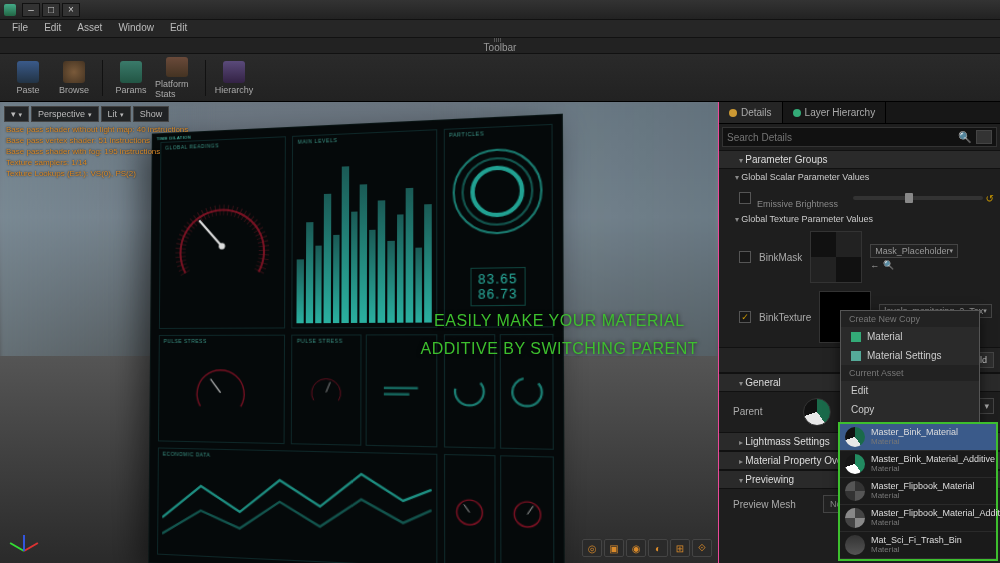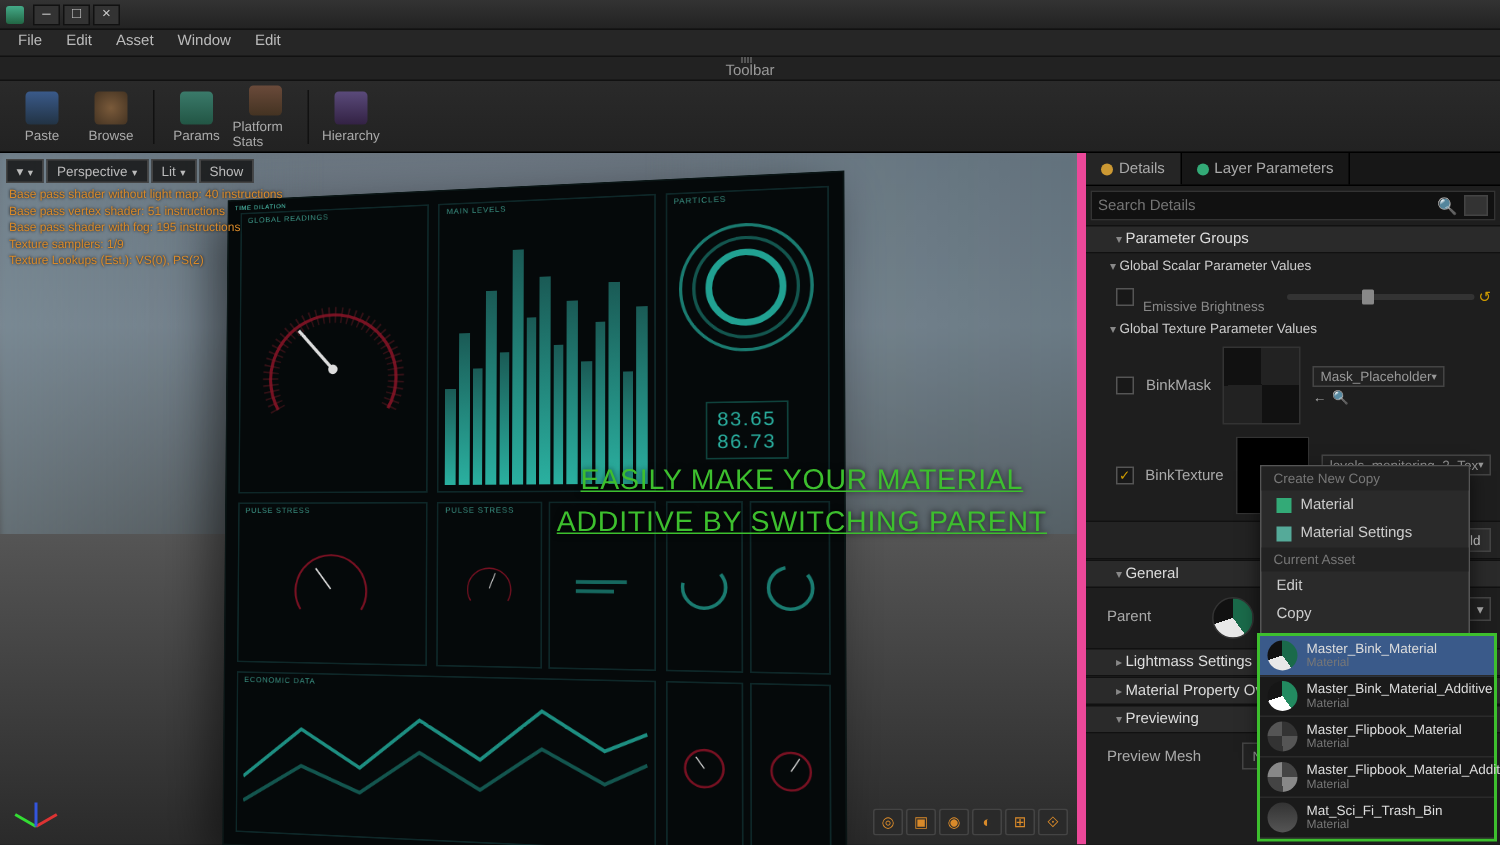--- a/index.html
+++ b/index.html
@@ -89,33 +89,33 @@
 .row2a { grid-column:1; grid-row:2; }
 .row2b { grid-column:2; grid-row:2; display:grid; grid-template-columns:1fr 1fr; gap:4px;}
 .row2c { grid-column:3; grid-row:2; display:grid; grid-template-columns:1fr 1fr; gap:4px;}
 .row3c { grid-column:3; grid-row:3; display:grid; grid-template-columns:1fr 1fr; gap:4px;}
 
 .smallring { border:1px solid rgba(20,60,60,0.6); display:flex; align-items:center; justify-content:center;}
 .smallring svg{width:80%;height:80%;}
 
 
 .overlay-text { position: absolute; top: 205px; right: 20px; text-align: center; z-index: 10; }
-.overlay-text div { color: #3dbf2e; font-size: 19px; font-weight: 500; letter-spacing: 0.5px; line-height: 28px; text-shadow: 0 0 4px rgba(0,0,0,0.8); text-decoration: underline; }
+.overlay-text div { color: #3dbf2e; font-size: 16px; font-weight: 500; letter-spacing: 0.5px; line-height: 28px; text-shadow: 0 0 4px rgba(0,0,0,0.8); }
 
 
 .vp-br { position:absolute; right:6px; bottom:6px; display:flex; gap:2px; z-index:5;}
 .vp-br .i { width:20px; height:18px; background:#2a2a2a; border:1px solid #444; border-radius:2px; cursor:pointer; display:flex; align-items:center; justify-content:center; color:#d98a2a; font-size:10px;}
 
 
 .gizmo { position:absolute; left:8px; bottom:8px; width:30px; height:30px; z-index:5;}
 .gizmo .ax { position:absolute; left:15px; bottom:4px; width:2px; height:16px; transform-origin:bottom center;}
 .gizmo .x{ background:#d33; transform:rotate(60deg);} .gizmo .y{ background:#3d3; transform:rotate(-60deg);} .gizmo .z{ background:#35d;}
 
 
-.right { width: 282px; background: #1e1e1e; border-left: 6px solid #ec4899; display: flex; flex-direction: column; overflow: hidden; }
+.right { width: 282px; background: #1e1e1e; border-left: 1px solid #ec4899; display: flex; flex-direction: column; overflow: hidden; }
 .tabs { height: 22px; display: flex; background: #171717; border-bottom: 1px solid #000; }
 .tabs .tab { padding: 4px 10px; color: #aaa; border-right: 1px solid #000; display:flex; align-items:center; gap:4px; cursor:pointer;}
 .tabs .tab.active { background: #252525; }
 .tabs .tab .dot{width:8px;height:8px;border-radius:50%;}
 .search { height: 20px; background: #111; margin: 3px; border: 1px solid #333; display:flex; align-items:center; padding:0 4px;}
 .search input { flex:1; background:transparent; border:none; color:#888; font-size:10px; outline:none;}
 .search .mag { color:#888; font-size:11px; margin-left:4px;}
 .search .eye { width:16px; height:14px; background:#333; margin-left:4px; border:1px solid #444;}
 
 .section-hdr { background: #2a2a2a; padding: 3px 20px; color: #ddd; font-size: 10px; border-top:1px solid #111; border-bottom:1px solid #111; cursor:pointer;}
@@ -240,21 +240,21 @@
       <div class="chip dd">▾</div>
       <div class="chip dd">Perspective</div>
       <div class="chip dd">Lit</div>
       <div class="chip">Show</div>
     </div>
 
     <div class="vp-stats">
       <div>Base pass shader without light map: 40 instructions</div>
       <div>Base pass vertex shader: 51 instructions</div>
       <div>Base pass shader with fog: 195 instructions</div>
-      <div>Texture samplers: 1/9</div>
+      <div>Texture samplers: 1/14</div>
       <div>Texture Lookups (Est.): VS(0), PS(2)</div>
     </div>
 
     <div class="hud">
       <div class="cell gauge-big">
         <div class="label">GLOBAL READINGS</div>
         <div class="gauge-arc">
           <svg viewBox="0 0 100 100">
             <path d="M15 80 A40 40 0 1 1 85 80" fill="none" stroke="#712" stroke-width="2"></path>
             <path d="M15 80 A40 40 0 1 1 85 80" fill="none" stroke="rgba(120,30,40,0.4)" stroke-width="10" stroke-dasharray="1 3"></path>
@@ -373,21 +373,21 @@
   </div>
 
   <div class="right">
     <div class="tabs">
       <div class="tab active">
           <div class="dot" style="background:#c93"></div>
           <span>Details</span>
         </div>
       <div class="tab">
           <div class="dot" style="background:#3a7"></div>
-          <span>Layer Parameters</span>
+          <span>Layer Hierarchy</span>
         </div>
     </div>
     <div class="search">
       <input placeholder="Search Details" style="">
       <span class="mag">🔍</span>
       <div class="eye"></div>
     </div>
 
     <div class="section-hdr">Parameter Groups</div>
     <div class="subhdr">Global Scalar Parameter Values</div>

